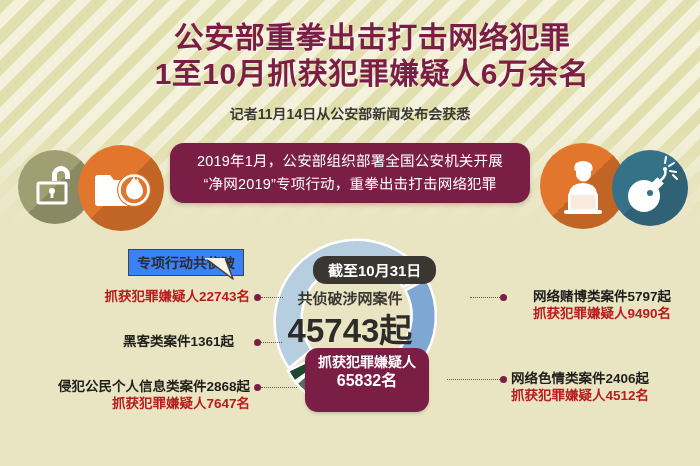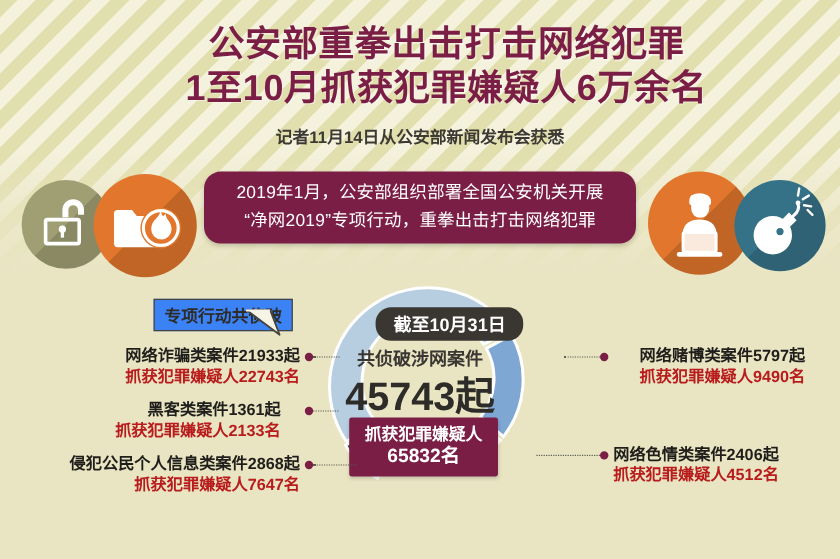--- a/index.html
+++ b/index.html
@@ -87,22 +87,22 @@
   }
   .center-cap{
     position:absolute;left:0;top:287px;width:700px;text-align:center;
     font-size:15px;color:#3a3733;font-weight:bold;white-space:nowrap;
   }
   .center-num{
     position:absolute;left:0;top:304px;width:700px;text-align:center;
     font-size:33px;color:#2e2c28;font-weight:bold;letter-spacing:0;white-space:nowrap;
   }
   .pill-suspects{
-    position:absolute;left:291px;top:348px;width:104px;
-    background:#7b1e46;border-radius:2px;padding:5px 10px 6px;
+    position:absolute;left:305px;top:348px;width:104px;
+    background:#7b1e46;border-radius:13px;padding:5px 10px 21px;
     text-align:center;box-shadow:0 2px 3px rgba(0,0,0,.15);
   }
   .pill-suspects .l1{color:#fff;font-size:14px;font-weight:bold;line-height:18px;white-space:nowrap;}
   .pill-suspects .l2{color:#fff;font-size:16px;font-weight:bold;line-height:20px;white-space:nowrap;}
 
   
   .callout{
     position:absolute;left:128px;top:249px;
     background:#3b82f6;border:1.5px solid #46443a;
     padding:2px 8px 3px;font-size:14px;font-weight:bold;color:#2e2c28;
@@ -227,29 +227,27 @@
     <div class="l2">65832名</div>
   </div>
 
   <div class="callout">专项行动共侦破</div>
   <svg class="callout-tail" viewBox="0 0 30 22">
     <path d="M0 0 L28 21 L20 0 Z" fill="#f6f4e6" stroke="#46443a" stroke-width="1.5" stroke-linejoin="round"></path>
     <path d="M0 0 L20 0" stroke="#f6f4e6" stroke-width="3"></path>
   </svg>
 
   <div class="stat left" style="left:20px;top:288px;width:230px;">
-    <div class="cases">网络诈骗类案件21933起</div>
     <div class="susp">抓获犯罪嫌疑人22743名</div>
   </div>
   <div class="dot" style="left:254px;top:294px;"></div>
   <div class="leader" style="left:261px;top:297px;width:22px;"></div>
 
   <div class="stat left" style="left:4px;top:333px;width:230px;">
     <div class="cases">黑客类案件1361起</div>
-    <div class="susp">抓获犯罪嫌疑人2133名</div>
   </div>
   <div class="dot" style="left:254px;top:339px;"></div>
   <div class="leader" style="left:261px;top:342px;width:21px;"></div>
 
   <div class="stat left" style="left:4px;top:378px;width:246px;">
     <div class="cases">侵犯公民个人信息类案件2868起</div>
     <div class="susp">抓获犯罪嫌疑人7647名</div>
   </div>
   <div class="dot" style="left:254px;top:384px;"></div>
   <div class="leader" style="left:261px;top:387px;width:36px;"></div>

